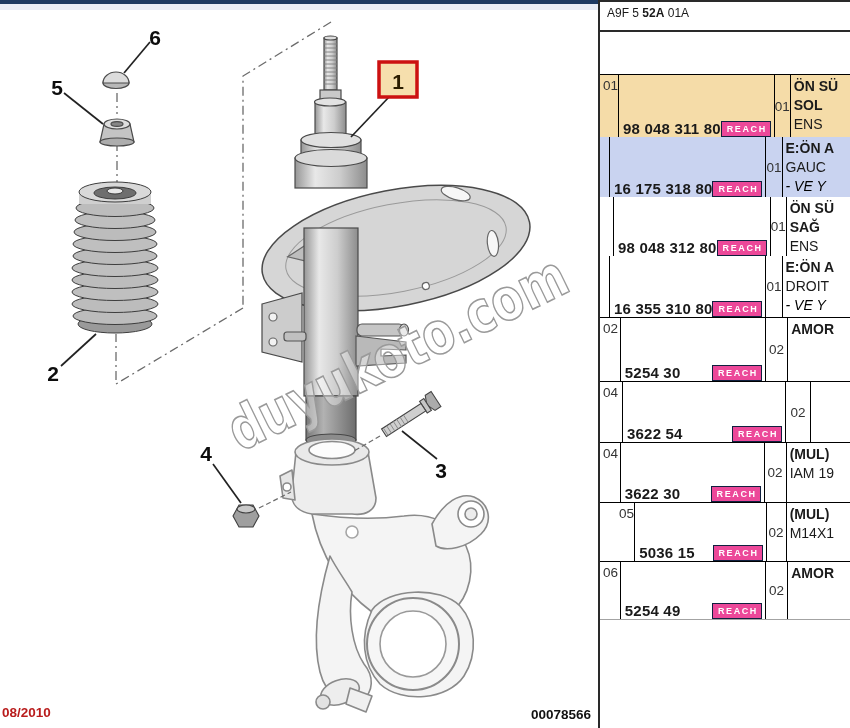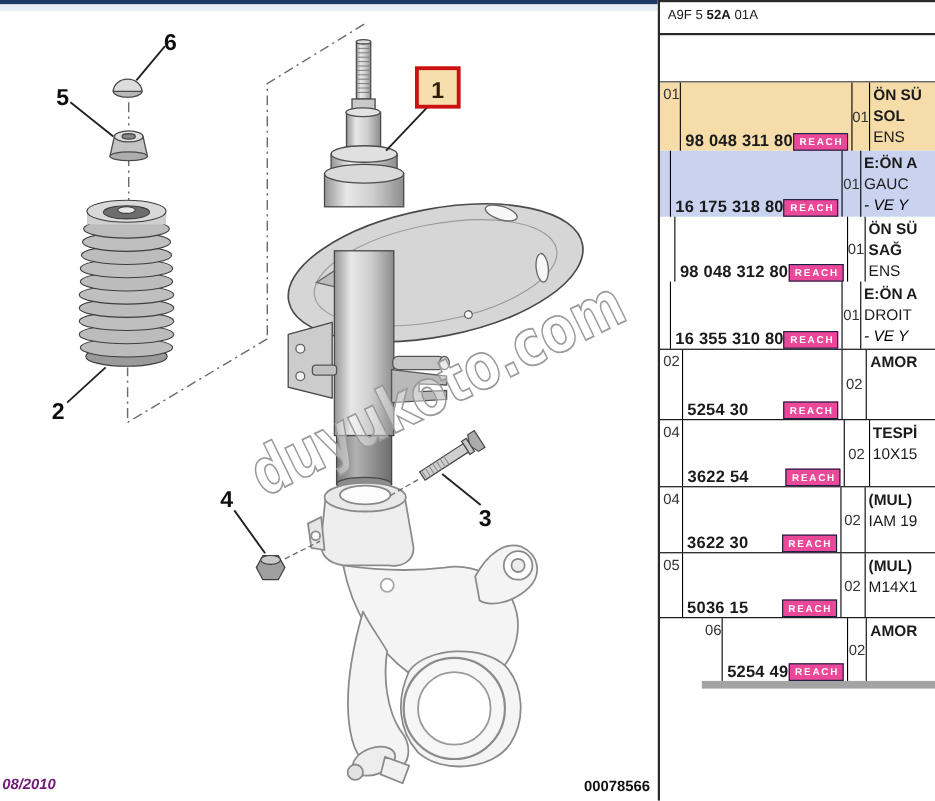--- a/index.html
+++ b/index.html
@@ -3,32 +3,32 @@
 <meta charset="utf-8">
 <style>
   * { box-sizing: border-box; margin: 0; padding: 0; }
   html,body { width:850px; height:728px; overflow:hidden; background:#fff;
     font-family:"Liberation Sans", sans-serif; position:relative; }
 
   
   .diagram-panel { position:absolute; left:0; top:0; width:598px; height:728px; background:#fff; }
   .top-bar   { position:absolute; left:0; top:0; width:598px; height:4px; background:#1E3A64; }
   .top-tint  { position:absolute; left:0; top:4px; width:598px; height:6px; background:#E9EDF8; }
-  .footer-date { position:absolute; left:2px; bottom:8px; font-size:13.5px; font-weight:bold; color:#701a75;font-style:italic; }
+  .footer-date { position:absolute; left:2px; bottom:8px; font-size:13.5px; font-weight:bold; color:#b91c1c; }
   .footer-doc  { position:absolute; right:7px; bottom:6px; font-size:13.5px; font-weight:bold; color:#111;text-align:center; }
 
   
   .right-panel { position:absolute; left:598px; top:0; width:252px; height:728px;
     border-left:2px solid #2a2a2a; border-top:2px solid #2a2a2a; background:#fff; }
   .title-row { height:30px; border-bottom:2px solid #2a2a2a; padding:4px 0 0 7px;
     font-size:12px; color:#1a1a1a; white-space:pre; }
   .title-row b { font-weight:bold; }
   .parts-table { position:absolute; top:72px; left:0; right:0; border-top:1px solid #000; }
   .t-group { border-bottom:1px solid #000; }
-  .t-group:last-child { border-bottom:7px solid #a3a3a3;margin-left:38px; }
+  .t-group:last-child { border-bottom:1px solid #a3a3a3; }
   .t-row { display:flex; align-items:stretch; }
   .t-row.bg-orange { background:#F5DCA8; }
   .t-row.bg-blue   { background:#C9D3F0; }
   .c-item { width:23px; border-right:1px solid #000; font-size:13.5px; color:#333;
     padding:3px 0 0 3px; }
   .c-part { width:163px; border-right:1px solid #000; display:flex; align-items:flex-end;
     justify-content:space-between; padding:0 3px 0 4px; }
   .part-no { font-size:15px; font-weight:bold; color:#1a1a1a; letter-spacing:.2px; white-space:nowrap; }
   .reach { background:#ec4899; border:1px solid #10203f; color:#fff; font-size:9px;
     font-weight:bold; letter-spacing:1.6px; padding:3px 3px 2px 5px; line-height:1; }
@@ -268,42 +268,38 @@
         </div>
       </div>
       <div class="t-group">
         <div class="t-row" style="height: 60px;">
           <div class="c-item">04</div>
           <div class="c-part">
             <span class="part-no">3622 54</span>
             <span class="reach">REACH</span>
           </div>
           <div class="c-qty">02</div>
-          <div class="c-desc">
-            <div class="d-line bold">TESPİ</div>
-            <div class="d-line">10X15</div>
-          </div>
         </div>
       </div>
       <div class="t-group">
         <div class="t-row" style="height: 59px;">
           <div class="c-item">04</div>
           <div class="c-part">
             <span class="part-no">3622 30</span>
             <span class="reach">REACH</span>
           </div>
           <div class="c-qty">02</div>
           <div class="c-desc">
             <div class="d-line bold">(MUL)</div>
             <div class="d-line">IAM 19</div>
           </div>
         </div>
       </div>
       <div class="t-group">
-        <div class="t-row" style="height: 58px;">
+        <div class="t-row" style="height: 58px; margin-left: 16px;">
           <div class="c-item">05</div>
           <div class="c-part">
             <span class="part-no">5036 15</span>
             <span class="reach">REACH</span>
           </div>
           <div class="c-qty">02</div>
           <div class="c-desc">
             <div class="d-line bold">(MUL)</div>
             <div class="d-line">M14X1</div>
           </div>

